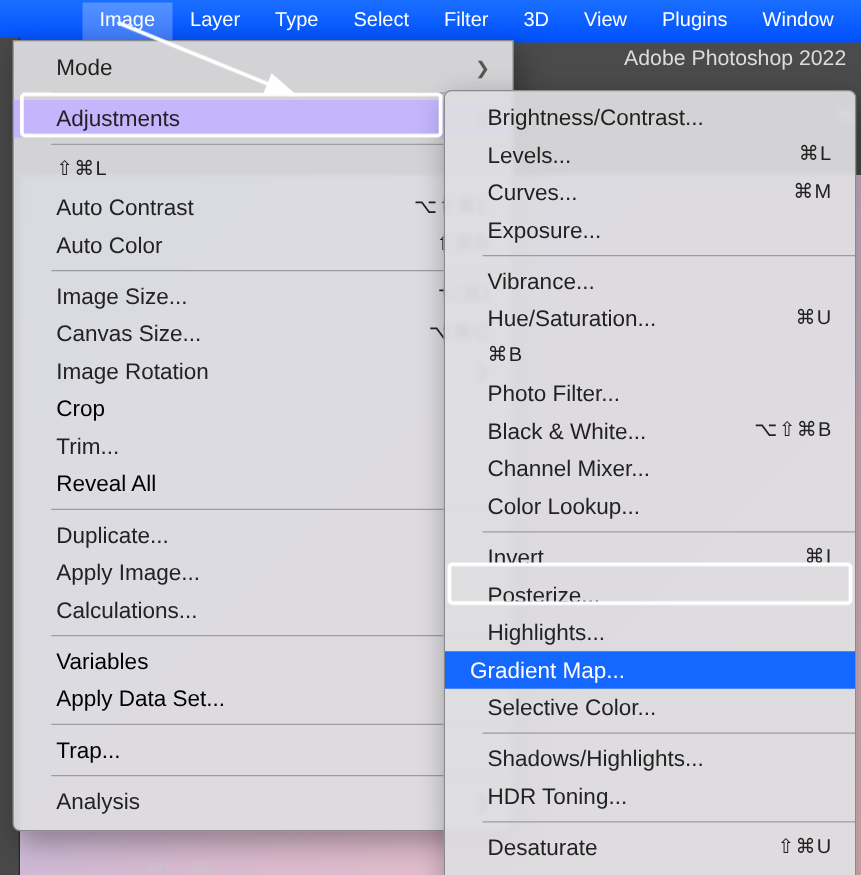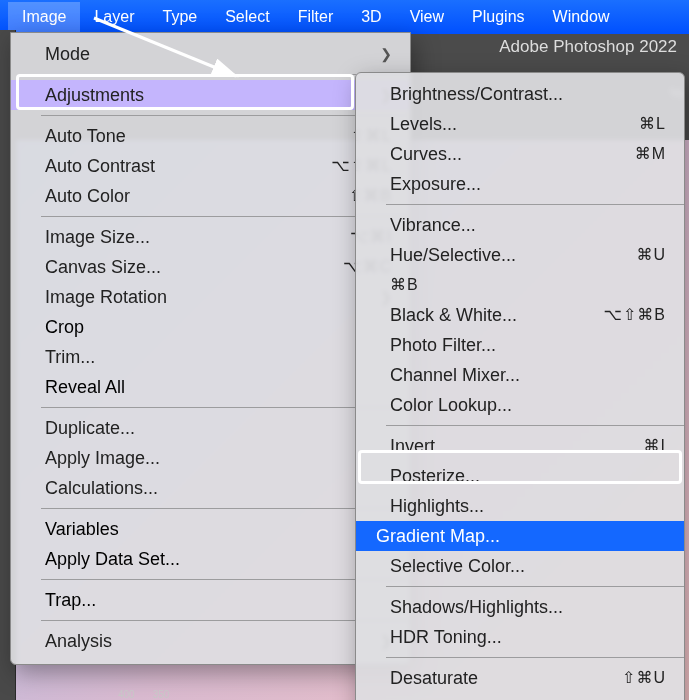--- a/index.html
+++ b/index.html
@@ -12,20 +12,21 @@
     color: #222;
   }
   
   .menubar {
     background: linear-gradient(#1a6fff, #0050ff);
     height: 34px;
     display: flex;
     align-items: center;
     padding: 0 8px;
     gap: 0;
+    justify-content: flex-end;
   }
   .menubar .mitem {
     color: #fff;
     padding: 0 14px;
     line-height: 30px;
     font-size: 16px;
     font-weight: 400;
     cursor: default;
   }
   .menubar .mitem.active {
@@ -155,21 +156,20 @@
       <span class="lbl">Mode</span>
       <span class="chev">❯</span>
     </div>
     <hr class="sep">
     <div class="row hl">
       <span class="lbl">Adjustments</span>
       <span class="chev">❯</span>
     </div>
     <hr class="sep">
     <div class="row">
-      <span class="lbl">Auto Tone</span>
       <span class="cut">⇧⌘L</span>
     </div>
     <div class="row">
       <span class="lbl">Auto Contrast</span>
       <span class="cut">⌥⇧⌘L</span>
     </div>
     <div class="row">
       <span class="lbl">Auto Color</span>
       <span class="cut">⇧⌘B</span>
     </div>
@@ -237,32 +237,32 @@
       <span class="cut">⌘M</span>
     </div>
     <div class="row">
       <span class="lbl">Exposure...</span>
     </div>
     <hr class="sep">
     <div class="row">
       <span class="lbl">Vibrance...</span>
     </div>
     <div class="row">
-      <span class="lbl">Hue/Selective...</span>
+      <span class="lbl">Hue/Saturation...</span>
       <span class="cut">⌘U</span>
     </div>
     <div class="row">
       <span class="cut">⌘B</span>
+    </div>
+    <div class="row">
+      <span class="lbl">Photo Filter...</span>
     </div>
     <div class="row">
       <span class="lbl">Black &amp; White...</span>
       <span class="cut">⌥⇧⌘B</span>
-    </div>
-    <div class="row">
-      <span class="lbl">Photo Filter...</span>
     </div>
     <div class="row">
       <span class="lbl">Channel Mixer...</span>
     </div>
     <div class="row">
       <span class="lbl">Color Lookup...</span>
     </div>
     <hr class="sep">
     <div class="row">
       <span class="lbl">Invert</span>

